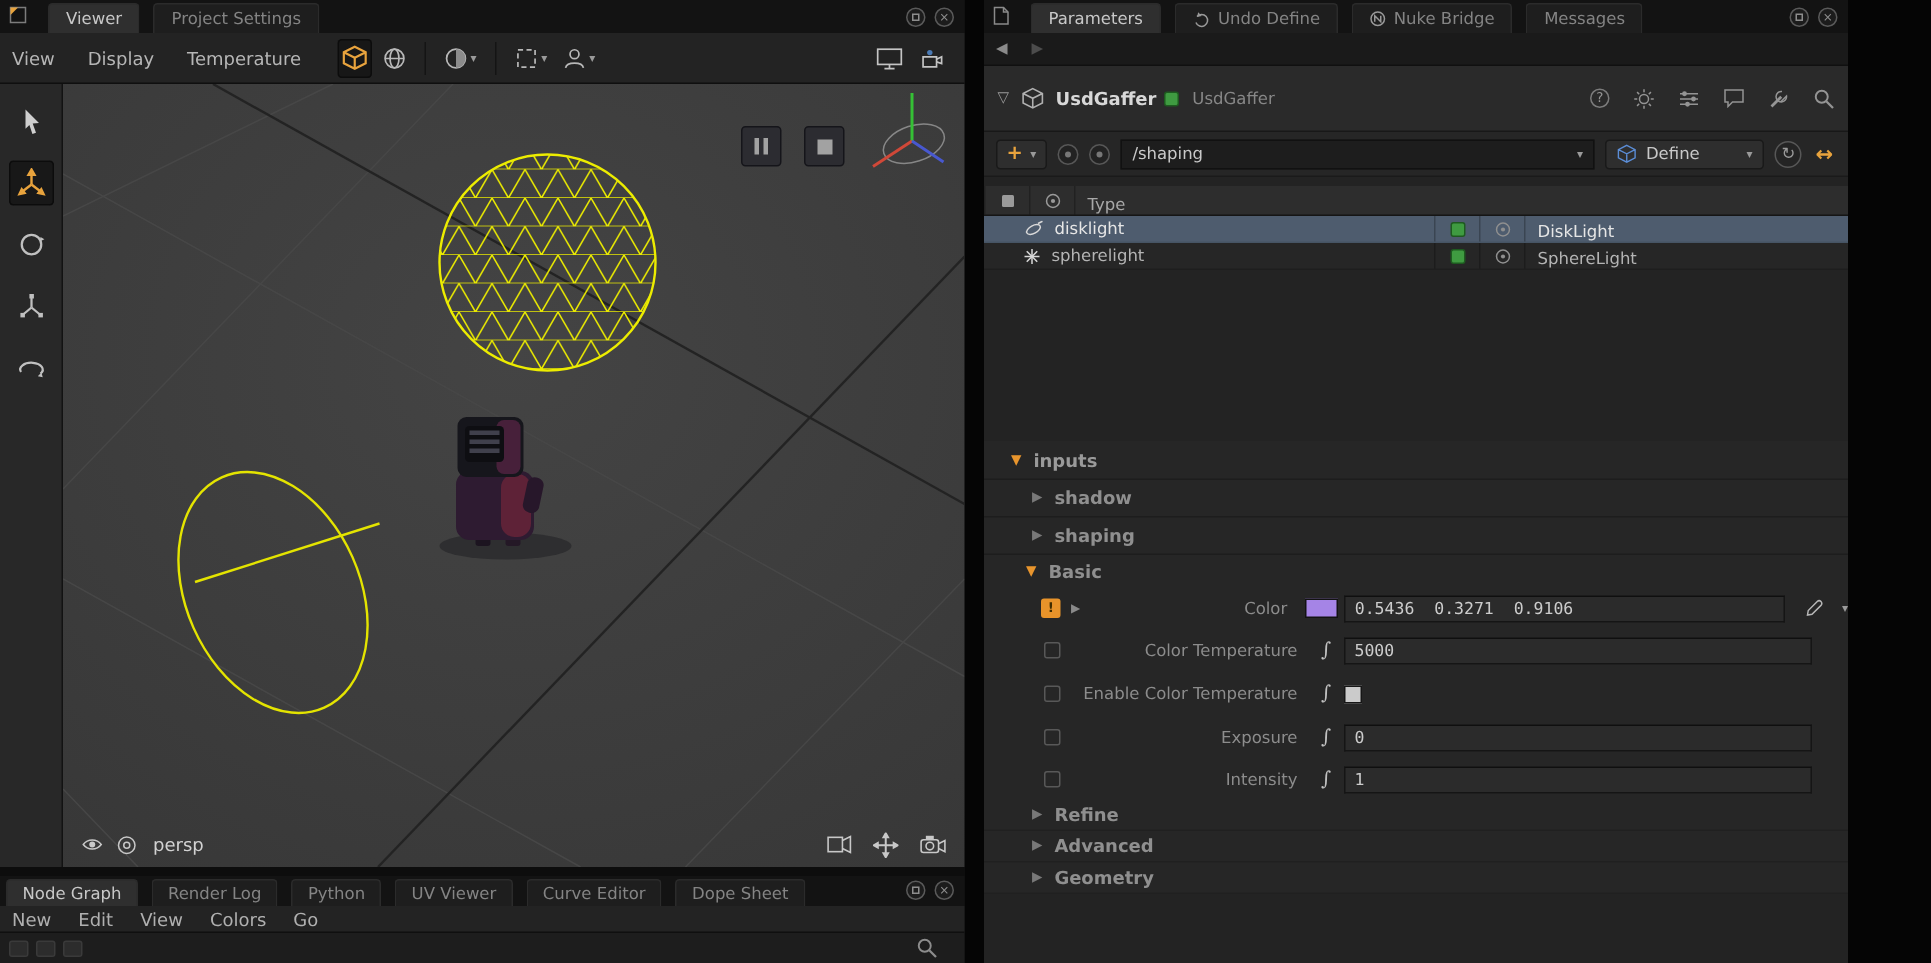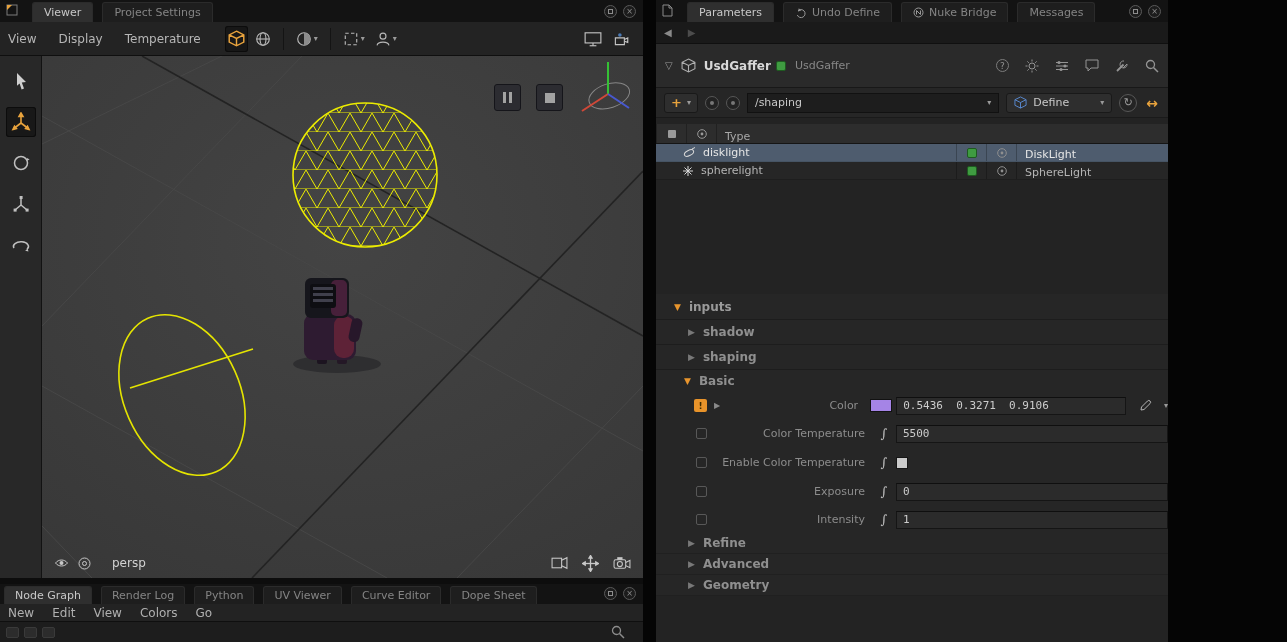--- a/index.html
+++ b/index.html
@@ -1,21 +1,21 @@
 <!DOCTYPE html>
 <html><head>
 <meta charset="utf-8">
 <style>
 *{margin:0;padding:0;box-sizing:border-box}
 html,body{width:1287px;height:642px;background:#050505;overflow:hidden;
   font-family:"DejaVu Sans","Liberation Sans",sans-serif;font-size:11px;color:#999}
 svg{display:block}
 .panel{position:absolute;top:0}
 #left-panel{left:0;width:643px;height:642px;background:#1b1b1b}
-#right-panel{left:656px;width:512px;height:642px;background:#232323}
+#right-panel{left:656px;width:576px;height:642px;background:#232323}
 
 
 .tabbar{display:flex;align-items:flex-end;height:22px;background:#131313;padding-left:4px;gap:9px}
 .tab{height:20px;display:flex;align-items:center;gap:5px;padding:0 11px;font-size:11px;color:#848484;
   background:#1e1e1e;border:1px solid #2b2b2b;border-bottom:none;border-radius:3px 3px 0 0;white-space:nowrap}
 .tab.active{background:#2f2f2f;color:#c8c8c8}
 .winbtns{margin-left:auto;display:flex;gap:6px;align-items:center;height:22px;padding-right:7px}
 .winbtn{width:13px;height:13px;border:1px solid #5a5a5a;border-radius:50%;color:#8d8d8d;font-size:8px;
   display:flex;align-items:center;justify-content:center;background:#1c1c1c}
 .winbtn .sq{width:5px;height:5px;border:1px solid #8d8d8d}
@@ -33,21 +33,21 @@
 #vp-area{position:relative;height:522px;display:flex;background:#2a2a2a}
 #toolcol{width:42px;background:#282828;border-right:1px solid #121212;display:flex;flex-direction:column;align-items:center;padding-top:10px;gap:11px}
 .toolbtn{width:30px;height:30px;display:flex;align-items:center;justify-content:center;border-radius:3px}
 .toolbtn.active{background:#181818;box-shadow:inset 0 0 0 1px #0c0c0c}
 #viewport{position:relative;flex:1;overflow:hidden}
 .vp-btn{position:absolute;width:27px;height:27px;top:28px;background:#2c2c31;border:1px solid #15151a;border-radius:3px;
   display:flex;align-items:center;justify-content:center;gap:3px}
 .pause-bar{width:3px;height:11px;background:#a2a2a2}
 .stop-sq{width:10px;height:10px;background:#a2a2a2}
 #vp-info{position:absolute;left:0;right:0;bottom:2px;height:26px;display:flex;align-items:center;padding:0 12px;gap:9px}
-#vp-cam-label{color:#d2d2d2;font-size:12px;margin-left:12px}
+#vp-cam-label{color:#d2d2d2;font-size:12px;margin-left:2px}
 #vp-info .right{margin-left:auto;display:flex;gap:14px;align-items:center}
 
 
 #bottom-pane{position:absolute;left:0;top:578px;width:643px;height:64px;background:#101010}
 #bottom-pane .gap{height:6px;background:#0d0d0d}
 #bottom-pane .tabbar{height:20px}
 #bottom-pane .tab{height:18px;padding:0 10px}
 #bottom-menubar{height:18px;background:#232323;border-bottom:1px solid #0f0f0f;display:flex;align-items:center;padding:0 8px}
 #bottom-menubar .menu-item{font-size:12px;margin-right:18px;color:#b0b0b0}
 #ng-canvas{height:20px;background:#1d1d1d;position:relative;display:flex;align-items:center;padding:0 6px;gap:5px}
@@ -620,21 +620,21 @@
             <path d="M11 2 a1.8 1.8 0 0 1 0 2.6 L5 10.5 L2 11 L2.5 8 L8.5 2 A1.8 1.8 0 0 1 11 2 Z" fill="none" stroke="#b5b5b5"></path>
           </svg>
         <span class="caret">▾</span>
       </span>
     </div>
 
     <div class="prow" style="height:29px">
       <span class="picon"></span>
       <span class="plabel">Color Temperature</span>
       <span class="fx">∫</span>
-      <div class="pfield">5500</div>
+      <div class="pfield">5000</div>
     </div>
 
     <div class="prow" style="height:29px">
       <span class="picon"></span>
       <span class="plabel">Enable Color Temperature</span>
       <span class="fx">∫</span>
       <span id="checkbox-enable-ct"></span>
     </div>
 
     <div class="prow" style="height:29px">

